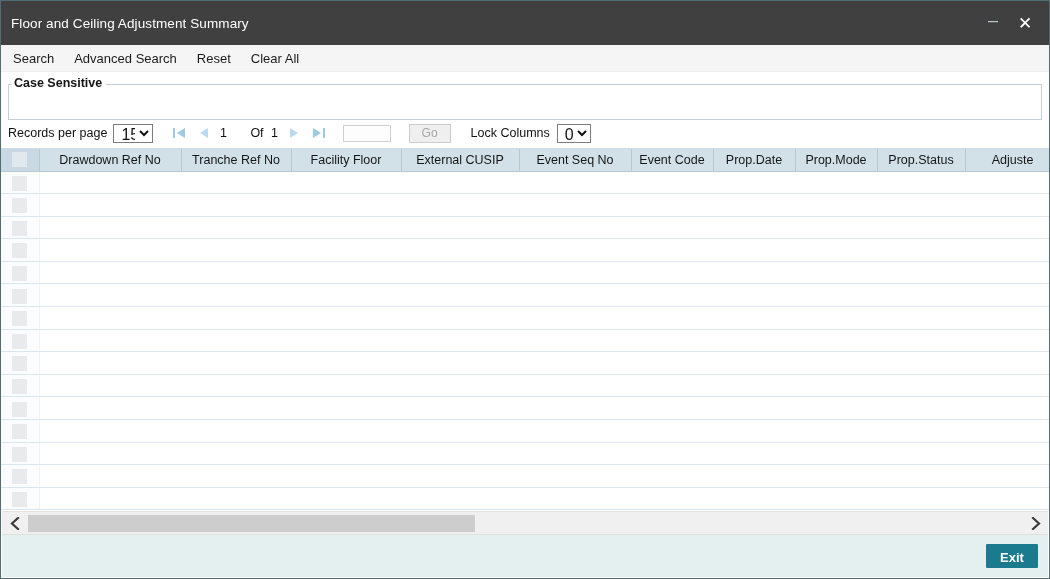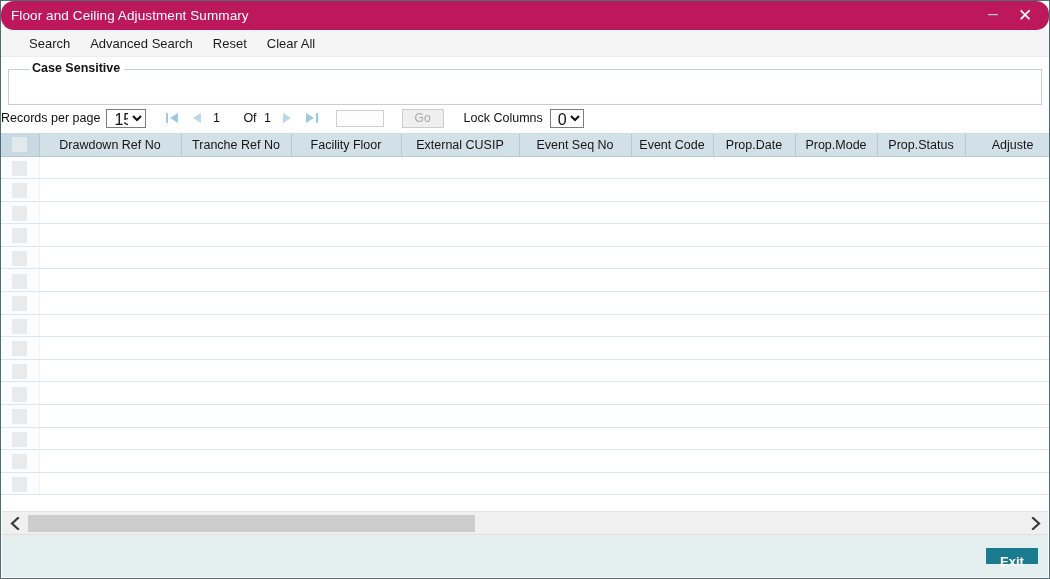--- a/index.html
+++ b/index.html
@@ -17,27 +17,26 @@
     width: 1050px;
     height: 579px;
     box-sizing: border-box;
     background: #ffffff;
     border: 1px solid #4f6e73;
     overflow: hidden;
   }
 
   
   .titlebar {
-    height: 29px;
-    background: #be185d;
+    height: 44px;
+    background: #404040;
     display: flex;
     align-items: center;
     padding: 0 6px 0 10px;
     box-sizing: border-box;
-    border-radius: 13px;
   }
   .titlebar-title {
     color: #ffffff;
     font-size: 13.5px;
     letter-spacing: 0.1px;
     flex: 1 1 auto;
     white-space: nowrap;
     overflow: hidden;
   }
   .titlebar-buttons {
@@ -60,21 +59,21 @@
   }
   .tb-btn.minimize { font-size: 18px; color: #b9c9cb; padding-bottom: 6px; }
   .tb-btn.close { font-size: 17px; color: #ffffff; }
 
   
   .menubar {
     height: 27px;
     background: #f5f5f6;
     display: flex;
     align-items: center;
-    padding-left: 24px;
+    padding-left: 8px;
     box-sizing: border-box;
     border-bottom: 1px solid #eceded;
   }
   .menu-item {
     font-size: 13px;
     color: #1b1b1b;
     padding: 2px 10px;
     cursor: pointer;
     white-space: nowrap;
   }
@@ -97,29 +96,28 @@
   .legend {
     position: absolute;
     top: -9px;
     left: 3px;
     background: #ffffff;
     padding: 0 4px 0 2px;
     font-size: 12.5px;
     font-weight: bold;
     color: #141414;
     white-space: nowrap;
-    margin-left: 18px;
   }
 
   
   .pagerbar {
     height: 26px;
     display: flex;
     align-items: center;
-    padding-left: 0;
+    padding-left: 7px;
     box-sizing: border-box;
     background: #ffffff;
     font-size: 12.5px;
     color: #111111;
   }
   .pager-label { margin-right: 6px; white-space: nowrap; }
 
   select.mini {
     font-family: "Liberation Sans", sans-serif;
     font-size: 16px;
@@ -295,21 +293,21 @@
     background: #e4efef;
     border-top: 1px solid #e0e0e0;
     display: flex;
     align-items: center;
     justify-content: flex-end;
     padding-right: 10px;
     box-sizing: border-box;
   }
   .exit-btn {
     width: 52px;
-    height: 16px;
+    height: 24px;
     background: #1b7b8e;
     color: #ffffff;
     font-family: "Liberation Sans", sans-serif;
     font-size: 13px;
     font-weight: bold;
     border: none;
     border-radius: 1px;
     cursor: pointer;
     line-height: 25px;
     text-align: center;

